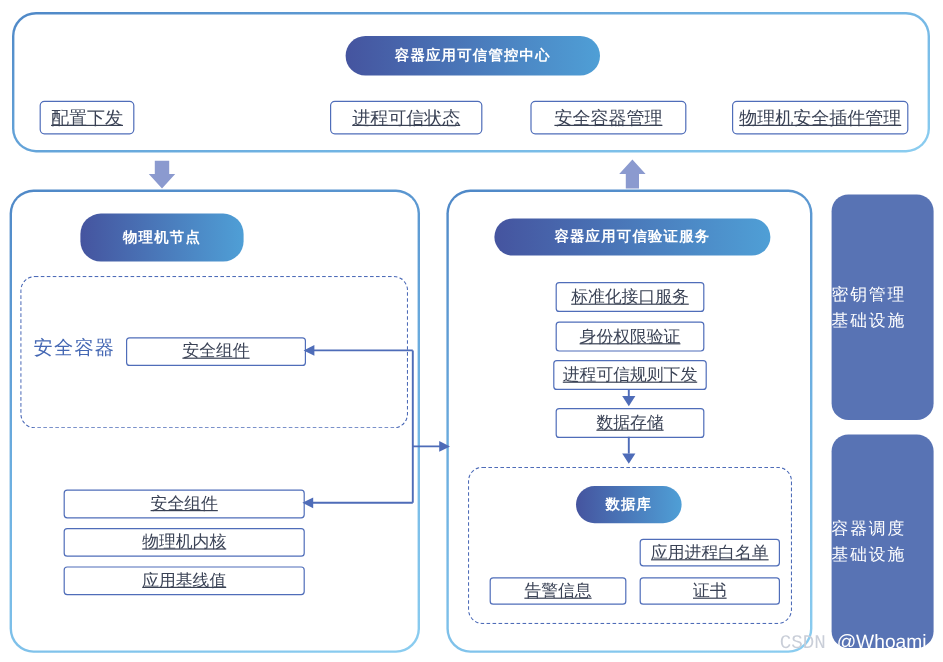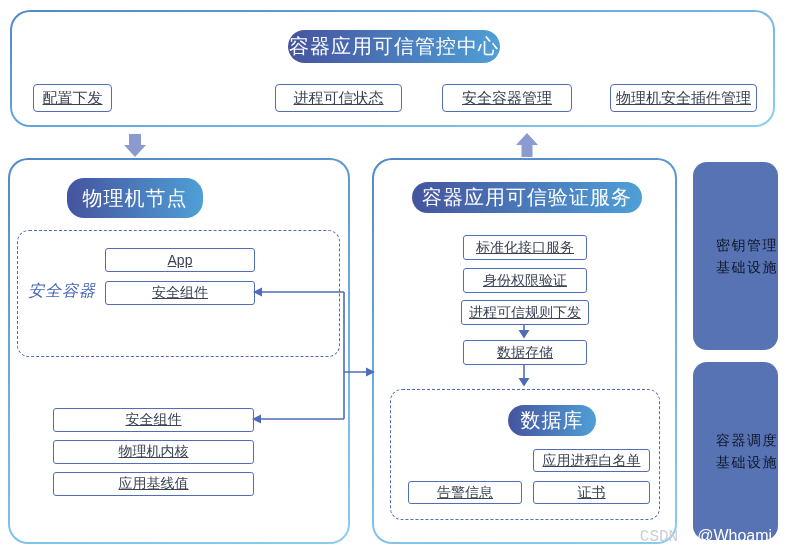--- a/index.html
+++ b/index.html
@@ -6,73 +6,72 @@
   .page {
     position:relative; width:786px; height:552px; background:#ffffff; overflow:hidden;
     font-family:"Liberation Sans","DejaVu Sans",sans-serif; color:#3a4255;
   }
   
   .panel { position:absolute; border-radius:20px;
     background:linear-gradient(165deg,#4f88c7 0%,#6fb2e2 55%,#8bcdf0 100%); }
   .panel::before { content:""; position:absolute; inset:2px; background:#fff; border-radius:18px; }
   
   .pill { position:absolute; display:flex; align-items:center; justify-content:center;
-    color:#fff; font-weight:normal; font-size:20px; letter-spacing:1px;
+    color:#fff; font-weight:bold; font-size:12px; letter-spacing:1px;
     background:linear-gradient(90deg,#45549f 0%,#4f9fd6 100%); border-radius:17px; }
   
   .sbox { position:absolute; display:flex; align-items:center; justify-content:center;
     background:#fff; border:1.6px solid #4f6db9; border-radius:3px;
     color:#3a4255; font-size:14px; white-space:nowrap;text-decoration:underline; }
   .fn { font-size:15px; border-radius:4px; }
   .dashed { position:absolute; border:1.6px dashed #4e6cb8; border-radius:12px; }
-  .label-sc { position:absolute; color:#4467b3; font-size:16px; line-height:16px; letter-spacing:1px;font-style:italic; }
-  .infra { position:absolute; background:#5873b4; border-radius:14px; color:#0f172a;
-    font-size:14px; display:flex; flex-direction:column; align-items:flex-end; justify-content:center;
+  .label-sc { position:absolute; color:#4467b3; font-size:16px; line-height:16px; letter-spacing:1px; }
+  .infra { position:absolute; background:#5873b4; border-radius:14px; color:#ffffff;
+    font-size:14px; display:flex; flex-direction:column; align-items:flex-start; justify-content:center;
     line-height:1.6; letter-spacing:1.5px; }
   .connector-layer { position:absolute; left:0; top:0; pointer-events:none; }
   .watermark { position:absolute; top:527px; right:5px; font-size:16px; white-space:nowrap; z-index:5; }
   .wm-prefix { color:#c9ced8;font-family:Liberation Mono, monospace; }
-  .wm-handle { color:#ffffff; margin-left:19px;text-align:center; }
+  .wm-handle { color:#ffffff; margin-left:9px;text-align:center; }
 </style>
 </head>
 <body>
 
 <div class="page">
 
   <div class="panel" style="left:10px;top:10px;width:765px;height:117px"></div>
   <div class="pill" style="left:288px;top:30px;width:212px;height:33px">容器应用可信管控中心</div>
 
   <div class="sbox fn" style="left:33px;top:84px;width:77px;height:26px">配置下发</div>
   <div class="sbox fn" style="left:275px;top:84px;width:125px;height:26px">进程可信状态</div>
   <div class="sbox fn" style="left:442px;top:84px;width:128px;height:26px">安全容器管理</div>
   <div class="sbox fn" style="left:610px;top:84px;width:145px;height:26px">物理机安全插件管理</div>
 
   <div class="panel" style="left:8px;top:158px;width:342px;height:386px"></div>
   <div class="pill" style="left:67px;top:178px;width:136px;height:40px">物理机节点</div>
 
   <div class="dashed" style="left:17px;top:230px;width:321px;height:125px"></div>
   <div class="label-sc" style="left:28px;top:283px">安全容器</div>
 
-  <div class="sbox" style="left:105px;top:248px;width:148px;height:22px">App</div>
   <div class="sbox" style="left:105px;top:281px;width:148px;height:22px">安全组件</div>
 
   <div class="sbox" style="left:53px;top:408px;width:199px;height:22px">安全组件</div>
   <div class="sbox" style="left:53px;top:440px;width:199px;height:22px">物理机内核</div>
   <div class="sbox" style="left:53px;top:472px;width:199px;height:22px">应用基线值</div>
 
   <div class="panel" style="left:372px;top:158px;width:305px;height:386px"></div>
   <div class="pill" style="left:412px;top:182px;width:230px;height:31px">容器应用可信验证服务</div>
 
   <div class="sbox" style="left:463px;top:235px;width:122px;height:23px">标准化接口服务</div>
   <div class="sbox" style="left:463px;top:268px;width:122px;height:23px">身份权限验证</div>
   <div class="sbox" style="left:463px;top:340px;width:122px;height:23px">数据存储</div>
   <div class="sbox" style="left:461px;top:300px;width:126px;height:23px">进程可信规则下发</div>
 
   <div class="dashed" style="left:390px;top:389px;width:268px;height:129px"></div>
-  <div class="pill" style="left:508px;top:405px;width:88px;height:31px">数据库</div>
+  <div class="pill" style="left:480px;top:405px;width:88px;height:31px">数据库</div>
 
   <div class="sbox" style="left:533px;top:449px;width:115px;height:21px">应用进程白名单</div>
   <div class="sbox" style="left:408px;top:481px;width:112px;height:21px">告警信息</div>
   <div class="sbox" style="left:533px;top:481px;width:115px;height:21px">证书</div>
 
   <div class="infra" style="left:693px;top:162px;width:85px;height:188px">
     <div>密钥管理</div>
     <div>基础设施</div>
   </div>
   <div class="infra" style="left:693px;top:362px;width:85px;height:178px">

